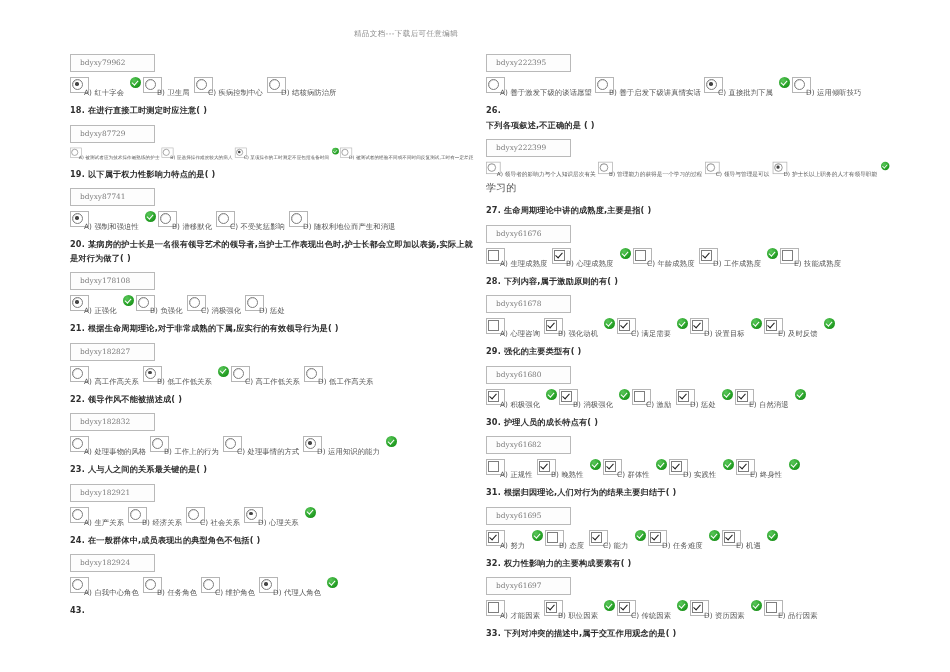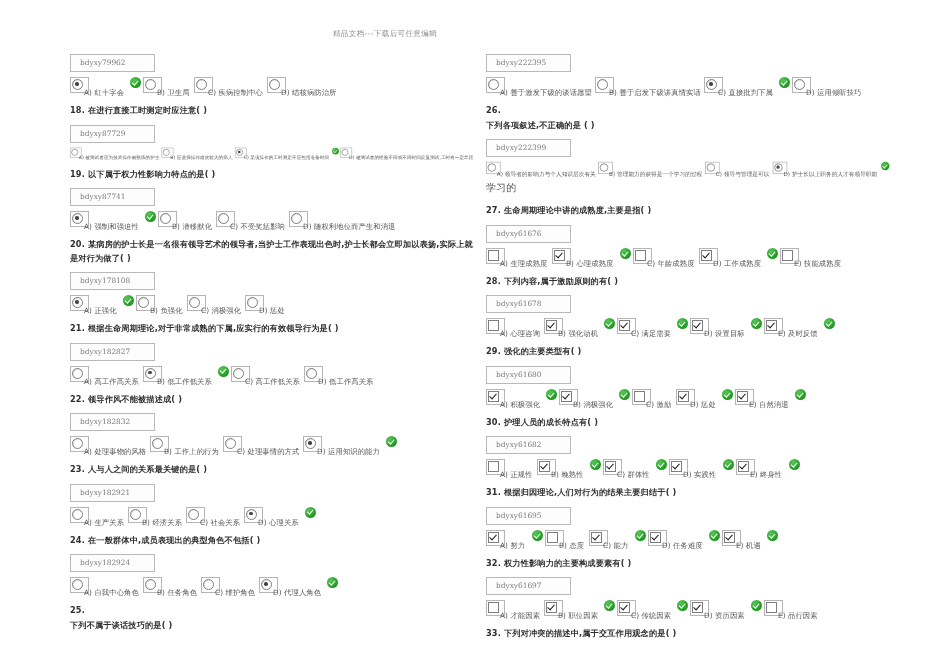--- a/index.html
+++ b/index.html
@@ -13,20 +13,21 @@
   }
   .page{position:relative;width:950px;height:672px;}
 
   
   .doc-header{
     position:absolute;top:29px;left:0;width:770px;
     text-align:center;
     font-size:7.5px;
     color:#8d8d8d;
     letter-spacing:.4px;
+    padding-left:21px;
   }
 
   
   .col{
     position:absolute;
     top:50px;
     width:405px;
   }
   .col-left{left:70px;}
   .col-right{left:486px;}
@@ -158,22 +159,21 @@
   <div class="col col-left" id="col-left">
       <div class="qblock"><div class="idbox">bdyxy79962</div><div class="optrow"><span class="opt" style="width: 56px;"><span class="ctl"><span class="radio on"></span></span><span class="optlabel">A) 红十字会</span></span><span class="badge"></span><span class="opt" style="width: 49px;"><span class="ctl"><span class="radio"></span></span><span class="optlabel">B) 卫生局</span></span><span class="opt" style="width: 71px;"><span class="ctl"><span class="radio"></span></span><span class="optlabel">C) 疾病控制中心</span></span><span class="opt" style="width: 72px;"><span class="ctl"><span class="radio"></span></span><span class="optlabel">D) 结核病防治所</span></span></div></div>
       <div class="qblock"><div class="qtext">18.  在进行直接工时测定时应注意(           )</div><div class="idbox">bdyxy87729</div><div class="optrow" style="transform-origin: left top; transform: scale(0.626935); height: 17.0464px;"><span class="opt" style="width: 144px;"><span class="ctl"><span class="radio"></span></span><span class="optlabel">A) 被测试者应为技术操作最熟练的护士</span></span><span class="opt" style="width: 115px;"><span class="ctl"><span class="radio"></span></span><span class="optlabel">B) 应选择操作难度较大的病人</span></span><span class="opt" style="width: 151px;"><span class="ctl"><span class="radio on"></span></span><span class="optlabel">C) 某项操作的工时测定不应包括准备时间</span></span><span class="badge"></span><span class="opt" style="width: 213px;"><span class="ctl"><span class="radio"></span></span><span class="optlabel">D) 被测试者的经验不同或不同时间反复测试,工时有一定差距</span></span></div></div>
       <div class="qblock"><div class="qtext">19.  以下属于权力性影响力特点的是(           )</div><div class="idbox">bdyxy87741</div><div class="optrow"><span class="opt" style="width: 71px;"><span class="ctl"><span class="radio on"></span></span><span class="optlabel">A) 强制和强迫性</span></span><span class="badge"></span><span class="opt" style="width: 56px;"><span class="ctl"><span class="radio"></span></span><span class="optlabel">B) 潜移默化</span></span><span class="opt" style="width: 71px;"><span class="ctl"><span class="radio"></span></span><span class="optlabel">C) 不受奖惩影响</span></span><span class="opt" style="width: 108px;"><span class="ctl"><span class="radio"></span></span><span class="optlabel">D) 随权利地位而产生和消退</span></span></div></div>
       <div class="qblock"><div class="qtext">20.  某病房的护士长是一名很有领导艺术的领导者,当护士工作表现出色时,护士长都会立即加以表扬,实际上就是对行为做了(           )</div><div class="idbox">bdyxy178108</div><div class="optrow"><span class="opt" style="width: 49px;"><span class="ctl"><span class="radio on"></span></span><span class="optlabel">A) 正强化</span></span><span class="badge"></span><span class="opt" style="width: 49px;"><span class="ctl"><span class="radio"></span></span><span class="optlabel">B) 负强化</span></span><span class="opt" style="width: 56px;"><span class="ctl"><span class="radio"></span></span><span class="optlabel">C) 消极强化</span></span><span class="opt" style="width: 42px;"><span class="ctl"><span class="radio"></span></span><span class="optlabel">D) 惩处</span></span></div></div>
       <div class="qblock"><div class="qtext">21.  根据生命周期理论,对于非常成熟的下属,应实行的有效领导行为是(           )</div><div class="idbox">bdyxy182827</div><div class="optrow"><span class="opt" style="width: 71px;"><span class="ctl"><span class="radio"></span></span><span class="optlabel">A) 高工作高关系</span></span><span class="opt" style="width: 71px;"><span class="ctl"><span class="radio on"></span></span><span class="optlabel">B) 低工作低关系</span></span><span class="badge"></span><span class="opt" style="width: 71px;"><span class="ctl"><span class="radio"></span></span><span class="optlabel">C) 高工作低关系</span></span><span class="opt" style="width: 72px;"><span class="ctl"><span class="radio"></span></span><span class="optlabel">D) 低工作高关系</span></span></div></div>
       <div class="qblock"><div class="qtext">22.  领导作风不能被描述成(           )</div><div class="idbox">bdyxy182832</div><div class="optrow"><span class="opt" style="width: 78px;"><span class="ctl"><span class="radio"></span></span><span class="optlabel">A) 处理事物的风格</span></span><span class="opt" style="width: 71px;"><span class="ctl"><span class="radio"></span></span><span class="optlabel">B) 工作上的行为</span></span><span class="opt" style="width: 78px;"><span class="ctl"><span class="radio"></span></span><span class="optlabel">C) 处理事情的方式</span></span><span class="opt" style="width: 79px;"><span class="ctl"><span class="radio on"></span></span><span class="optlabel">D) 运用知识的能力</span></span><span class="badge"></span></div></div>
       <div class="qblock"><div class="qtext">23.  人与人之间的关系最关键的是(           )</div><div class="idbox">bdyxy182921</div><div class="optrow"><span class="opt" style="width: 56px;"><span class="ctl"><span class="radio"></span></span><span class="optlabel">A) 生产关系</span></span><span class="opt" style="width: 56px;"><span class="ctl"><span class="radio"></span></span><span class="optlabel">B) 经济关系</span></span><span class="opt" style="width: 56px;"><span class="ctl"><span class="radio"></span></span><span class="optlabel">C) 社会关系</span></span><span class="opt" style="width: 57px;"><span class="ctl"><span class="radio on"></span></span><span class="optlabel">D) 心理关系</span></span><span class="badge"></span></div></div>
       <div class="qblock"><div class="qtext">24.  在一般群体中,成员表现出的典型角色不包括(           )</div><div class="idbox">bdyxy182924</div><div class="optrow"><span class="opt" style="width: 71px;"><span class="ctl"><span class="radio"></span></span><span class="optlabel">A) 自我中心角色</span></span><span class="opt" style="width: 56px;"><span class="ctl"><span class="radio"></span></span><span class="optlabel">B) 任务角色</span></span><span class="opt" style="width: 56px;"><span class="ctl"><span class="radio"></span></span><span class="optlabel">C) 维护角色</span></span><span class="opt" style="width: 64px;"><span class="ctl"><span class="radio on"></span></span><span class="optlabel">D) 代理人角色</span></span><span class="badge"></span></div></div>
       <div class="qblock">
-        <div class="qtext">25.</div>
-        <div class="qtext" style="margin-top: -2px;">下列不属于谈话技巧的是(           )</div>
+        <div class="qtext">43.</div>
       </div>
     </div>
   <div class="col col-right" id="col-right">
       <div class="qblock"><div class="idbox">bdyxy222395</div><div class="optrow"><span class="opt" style="width: 107px;"><span class="ctl"><span class="radio"></span></span><span class="optlabel">A) 善于激发下级的谈话愿望</span></span><span class="opt" style="width: 107px;"><span class="ctl"><span class="radio"></span></span><span class="optlabel">B) 善于启发下级讲真情实话</span></span><span class="opt" style="width: 71px;"><span class="ctl"><span class="radio on"></span></span><span class="optlabel">C) 直接批判下属</span></span><span class="badge"></span><span class="opt" style="width: 72px;"><span class="ctl"><span class="radio"></span></span><span class="optlabel">D) 运用倾听技巧</span></span></div></div>
       <div class="qblock"><div class="qtext">26.</div><div class="qtext" style="margin-top: -2px;">下列各项叙述,不正确的是 (           )</div><div class="idbox">bdyxy222399</div><div class="optrow" style="transform-origin: left top; transform: scale(0.768501); height: 20.444px;"><span class="opt" style="width: 144px;"><span class="ctl"><span class="radio"></span></span><span class="optlabel">A) 领导者的影响力与个人知识层次有关</span></span><span class="opt" style="width: 137px;"><span class="ctl"><span class="radio"></span></span><span class="optlabel">B) 管理能力的获得是一个学习的过程</span></span><span class="opt" style="width: 86px;"><span class="ctl"><span class="radio"></span></span><span class="optlabel">C) 领导与管理是可以</span></span><span class="opt" style="width: 137px;"><span class="ctl"><span class="radio on"></span></span><span class="optlabel">D) 护士长以上职务的人才有领导职能</span></span><span class="badge"></span></div><div class="inline-text" style="margin-top: 0px;">学习的</div></div>
       <div class="qblock"><div class="qtext">27.  生命周期理论中讲的成熟度,主要是指(           )</div><div class="idbox">bdyxy61676</div><div class="optrow"><span class="opt" style="width: 64px;"><span class="ctl"><span class="check"></span></span><span class="optlabel">A) 生理成熟度</span></span><span class="opt" style="width: 64px;"><span class="ctl"><span class="check on"></span></span><span class="optlabel">B) 心理成熟度</span></span><span class="badge"></span><span class="opt" style="width: 64px;"><span class="ctl"><span class="check"></span></span><span class="optlabel">C) 年龄成熟度</span></span><span class="opt" style="width: 64px;"><span class="ctl"><span class="check on"></span></span><span class="optlabel">D) 工作成熟度</span></span><span class="badge"></span><span class="opt" style="width: 63px;"><span class="ctl"><span class="check"></span></span><span class="optlabel">E) 技能成熟度</span></span></div></div>
       <div class="qblock"><div class="qtext">28.  下列内容,属于激励原则的有(           )</div><div class="idbox">bdyxy61678</div><div class="optrow"><span class="opt" style="width: 56px;"><span class="ctl"><span class="check"></span></span><span class="optlabel">A) 心理咨询</span></span><span class="opt" style="width: 56px;"><span class="ctl"><span class="check on"></span></span><span class="optlabel">B) 强化动机</span></span><span class="badge"></span><span class="opt" style="width: 56px;"><span class="ctl"><span class="check on"></span></span><span class="optlabel">C) 满足需要</span></span><span class="badge"></span><span class="opt" style="width: 57px;"><span class="ctl"><span class="check on"></span></span><span class="optlabel">D) 设置目标</span></span><span class="badge"></span><span class="opt" style="width: 56px;"><span class="ctl"><span class="check on"></span></span><span class="optlabel">E) 及时反馈</span></span><span class="badge"></span></div></div>
       <div class="qblock"><div class="qtext">29.  强化的主要类型有(           )</div><div class="idbox">bdyxy61680</div><div class="optrow"><span class="opt" style="width: 56px;"><span class="ctl"><span class="check on"></span></span><span class="optlabel">A) 积极强化</span></span><span class="badge"></span><span class="opt" style="width: 56px;"><span class="ctl"><span class="check on"></span></span><span class="optlabel">B) 消极强化</span></span><span class="badge"></span><span class="opt" style="width: 42px;"><span class="ctl"><span class="check"></span></span><span class="optlabel">C) 激励</span></span><span class="opt" style="width: 42px;"><span class="ctl"><span class="check on"></span></span><span class="optlabel">D) 惩处</span></span><span class="badge"></span><span class="opt" style="width: 56px;"><span class="ctl"><span class="check on"></span></span><span class="optlabel">E) 自然消退</span></span><span class="badge"></span></div></div>
       <div class="qblock"><div class="qtext">30.  护理人员的成长特点有(           )</div><div class="idbox">bdyxy61682</div><div class="optrow"><span class="opt" style="width: 49px;"><span class="ctl"><span class="check"></span></span><span class="optlabel">A) 正规性</span></span><span class="opt" style="width: 49px;"><span class="ctl"><span class="check on"></span></span><span class="optlabel">B) 晚熟性</span></span><span class="badge"></span><span class="opt" style="width: 49px;"><span class="ctl"><span class="check on"></span></span><span class="optlabel">C) 群体性</span></span><span class="badge"></span><span class="opt" style="width: 50px;"><span class="ctl"><span class="check on"></span></span><span class="optlabel">D) 实践性</span></span><span class="badge"></span><span class="opt" style="width: 49px;"><span class="ctl"><span class="check on"></span></span><span class="optlabel">E) 终身性</span></span><span class="badge"></span></div></div>
       <div class="qblock"><div class="qtext">31.  根据归因理论,人们对行为的结果主要归结于(           )</div><div class="idbox">bdyxy61695</div><div class="optrow"><span class="opt" style="width: 42px;"><span class="ctl"><span class="check on"></span></span><span class="optlabel">A) 努力</span></span><span class="badge"></span><span class="opt" style="width: 42px;"><span class="ctl"><span class="check"></span></span><span class="optlabel">B) 态度</span></span><span class="opt" style="width: 42px;"><span class="ctl"><span class="check on"></span></span><span class="optlabel">C) 能力</span></span><span class="badge"></span><span class="opt" style="width: 57px;"><span class="ctl"><span class="check on"></span></span><span class="optlabel">D) 任务难度</span></span><span class="badge"></span><span class="opt" style="width: 41px;"><span class="ctl"><span class="check on"></span></span><span class="optlabel">E) 机遇</span></span><span class="badge"></span></div></div>

